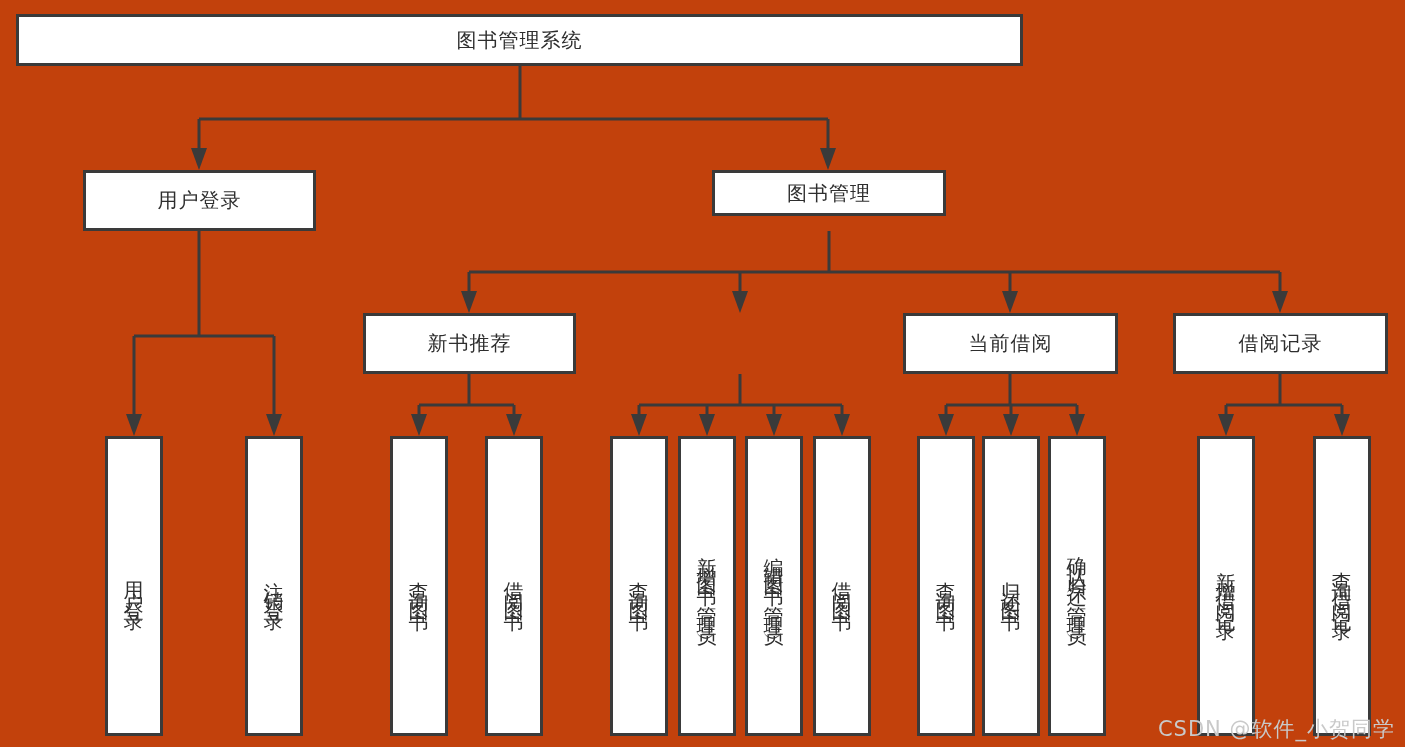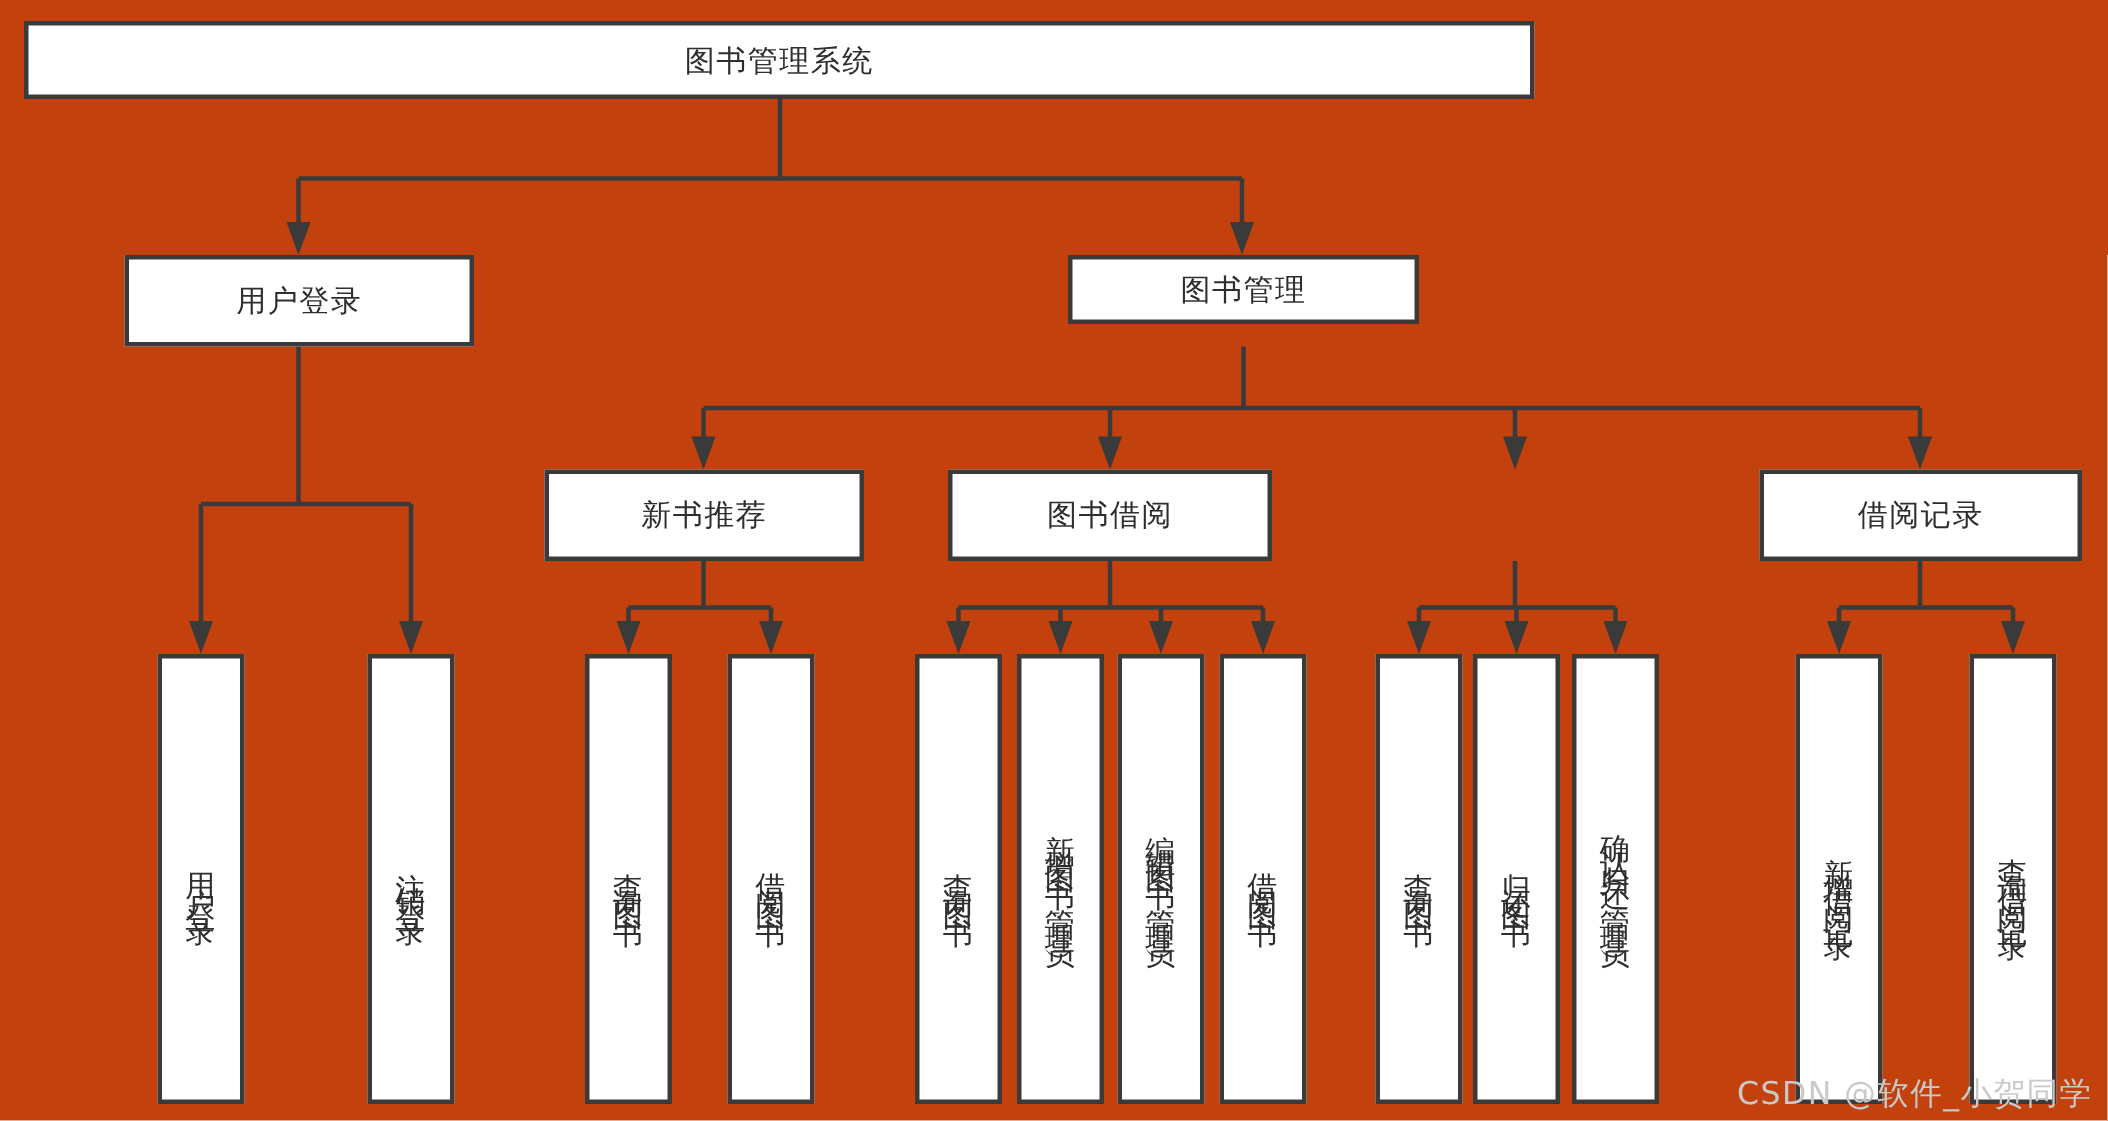--- a/index.html
+++ b/index.html
@@ -132,22 +132,22 @@
   <div class="node" id="n-user-login">
     <span>用户登录</span>
   </div>
   <div class="node" id="n-book-mgmt">
     <span>图书管理</span>
   </div>
 
   <div class="node" id="n-new-book-rec">
     <span>新书推荐</span>
   </div>
-  <div class="node" id="n-book-borrow">
-    <span>图书借阅</span>
+  <div class="node" id="n-cur-borrow">
+    <span>当前借阅</span>
   </div>
   <div class="node" id="n-borrow-rec">
     <span>借阅记录</span>
   </div>
 
   <div class="node leaf" id="l-user-login">
     <span class="vtxt">用户登录</span>
   </div>
   <div class="node leaf" id="l-logout">
     <span class="vtxt">注销登录</span>

